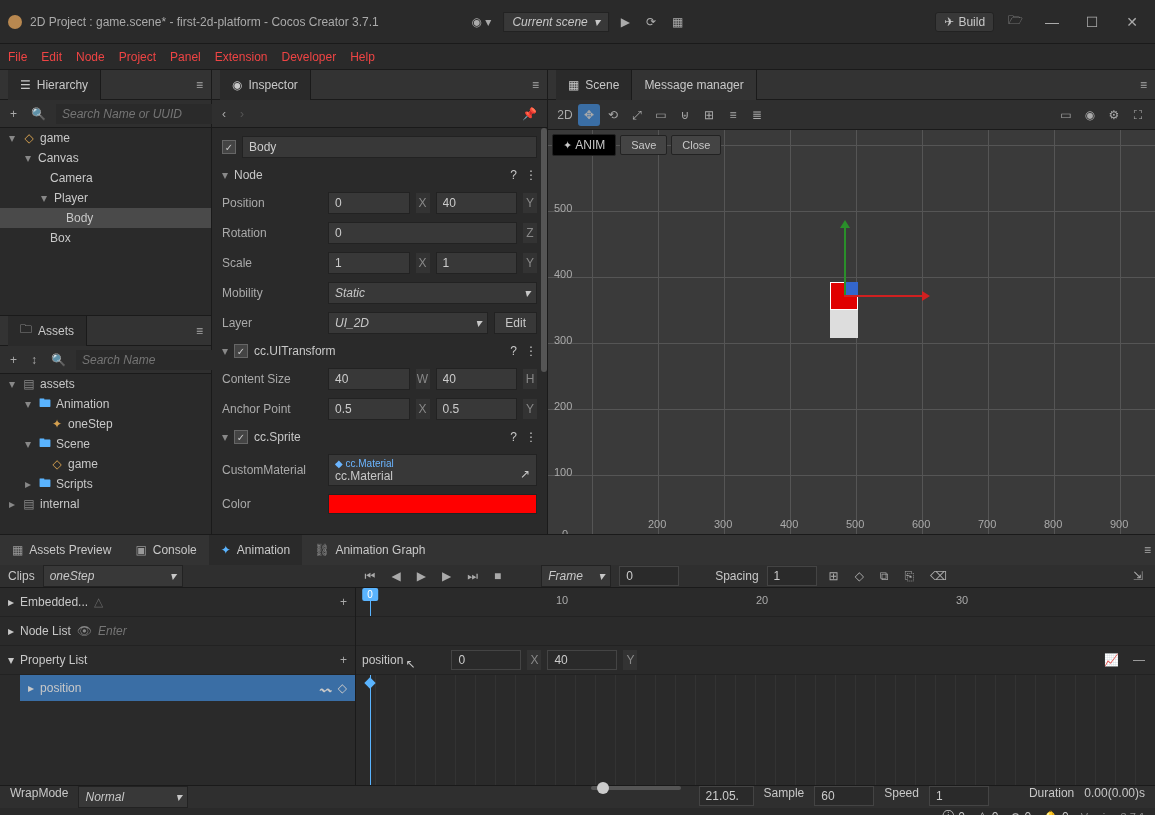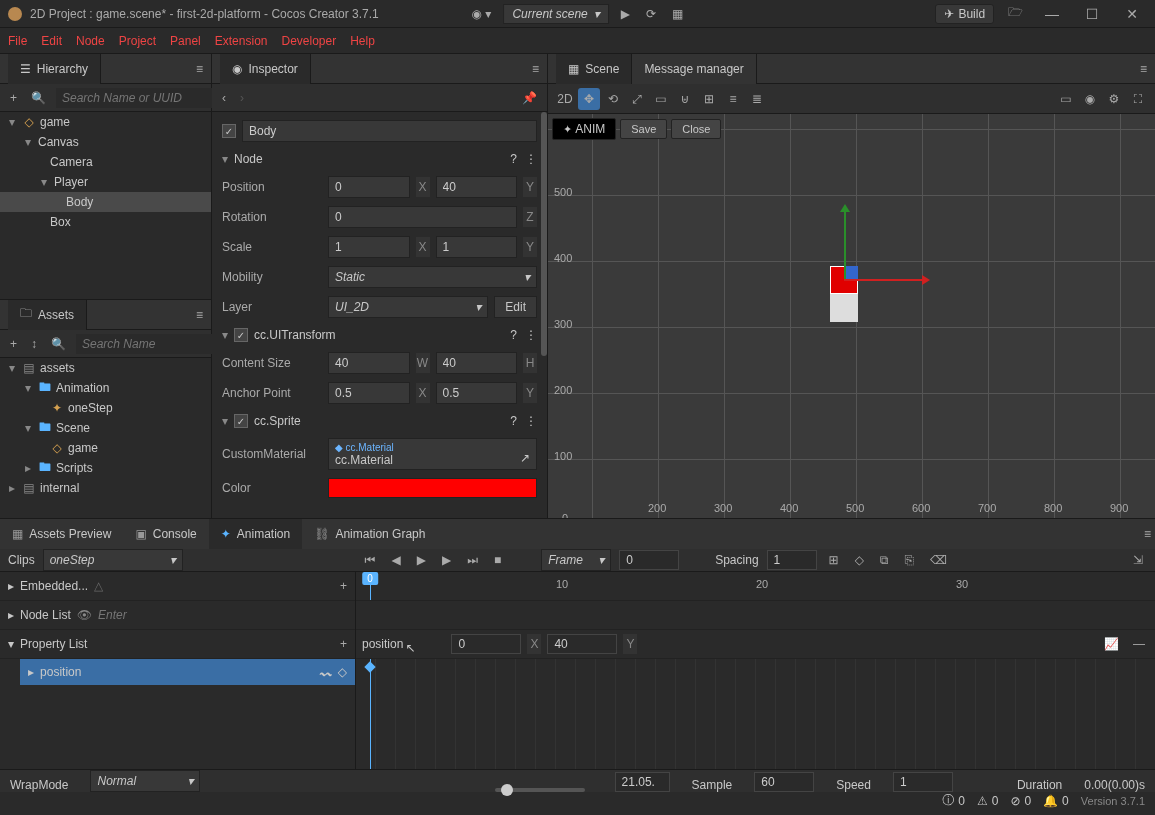--- a/index.html
+++ b/index.html
@@ -1,17 +1,17 @@
 <!DOCTYPE html>
 <html><head>
 <meta charset="utf-8">
 <style>
 * { margin: 0; padding: 0; box-sizing: border-box; font-family: -apple-system, "Segoe UI", Arial, sans-serif; font-size: 12px; color: #c8c8c8; }
 body { background: #2a2a2a; width: 1155px; height: 815px; overflow: hidden; }
-.titlebar { height: 28px; background: #2a2a2a; display: flex; align-items: center; padding: 6px 8px; border-bottom: 1px solid #1a1a1a; }
+.titlebar { height: 44px; background: #2a2a2a; display: flex; align-items: center; padding: 6px 8px; border-bottom: 1px solid #1a1a1a; }
 .titlebar .logo { width: 14px; height: 14px; border-radius: 50%; background: #b88850; margin-right: 8px; }
 .titlebar .title { flex: 1; color: #aaa; }
 .titlebar .center { display: flex; align-items: center; gap: 8px; position: absolute; left: 50%; transform: translateX(-50%); }
 .titlebar .right { display: flex; align-items: center; gap: 10px; }
 .titlebar .winbtn { width: 30px; text-align: center; color: #aaa; font-size: 14px; }
 .menubar { height: 26px; background: #2a2a2a; display: flex; align-items: center; padding: 0 8px; gap: 14px; border-bottom: 1px solid #1a1a1a; }
 .menubar span { color: #ef4444; }
 .panel-header { height: 30px; background: #333; display: flex; align-items: center; padding: 0 8px; border-bottom: 1px solid #1a1a1a; }
 .panel-header .tab { padding: 0 12px; height: 30px; display: flex; align-items: center; gap: 6px; background: #2a2a2a; border-right: 1px solid #1a1a1a; }
 .panel-header .tab.inactive { background: #333; color: #999; }
@@ -61,21 +61,21 @@
 .bottom-tabs .btab.active { background: #2a2a2a; color: #5ab4ff; }
 .anim-toolbar { height: 30px; background: #2f2f2f; display: flex; align-items: center; padding: 0 8px; gap: 8px; border-bottom: 1px solid #1a1a1a; }
 .anim-body { flex: 1; display: flex; background: #2a2a2a; }
 .anim-left { width: 356px; border-right: 1px solid #1a1a1a; }
 .anim-row { display: flex; align-items: center; padding: 5px 8px; gap: 6px; border-bottom: 1px solid #222; height: 29px; }
 .prop-item { background: #3a6ea5; display: flex; align-items: center; padding: 4px 8px; gap: 6px; margin: 0 0 0 20px; height: 26px; }
 .anim-right { flex: 1; position: relative; }
 .timeline-ruler { height: 29px; border-bottom: 1px solid #222; position: relative; background: #2a2a2a; }
 .playhead { position: absolute; top: 0; bottom: 0; width: 1px; background: #5ab4ff; }
 .playhead-marker { position: absolute; top: 0; background: #5ab4ff; color: #fff; font-size: 10px; padding: 1px 5px; border-radius: 2px; transform: translateX(-50%); }
-.anim-footer { height: 32px; background: #2f2f2f; display: flex; align-items: flex-end; padding: 0 10px; gap: 22px; border-top: 1px solid #1a1a1a; }
+.anim-footer { height: 32px; background: #2f2f2f; display: flex; align-items: flex-start; padding: 0 10px; gap: 10px; border-top: 1px solid #1a1a1a; }
 .statusbar { height: 24px; background: #2a2a2a; display: flex; align-items: center; justify-content: flex-end; padding: 0 10px; gap: 12px; border-top: 1px solid #1a1a1a; }
 .status-item { display: flex; align-items: center; gap: 4px; color: #888; font-size: 11px; }
 .build-btn { background: #383838; border: 1px solid #222; padding: 2px 8px; display: flex; align-items: center; gap: 4px; border-radius: 3px; }
 .slider-track { width: 90px; height: 4px; background: #555; position: relative; border-radius: 2px; }
 .slider-thumb { position: absolute; width: 12px; height: 12px; background: #ccc; border-radius: 50%; top: -4px; }
 input.numbox { background: #2a2a2a; border: 1px solid #444; padding: 2px 6px; color: #ccc; width: 60px; outline: none; }
 </style>
 </head>
 <body>
 

